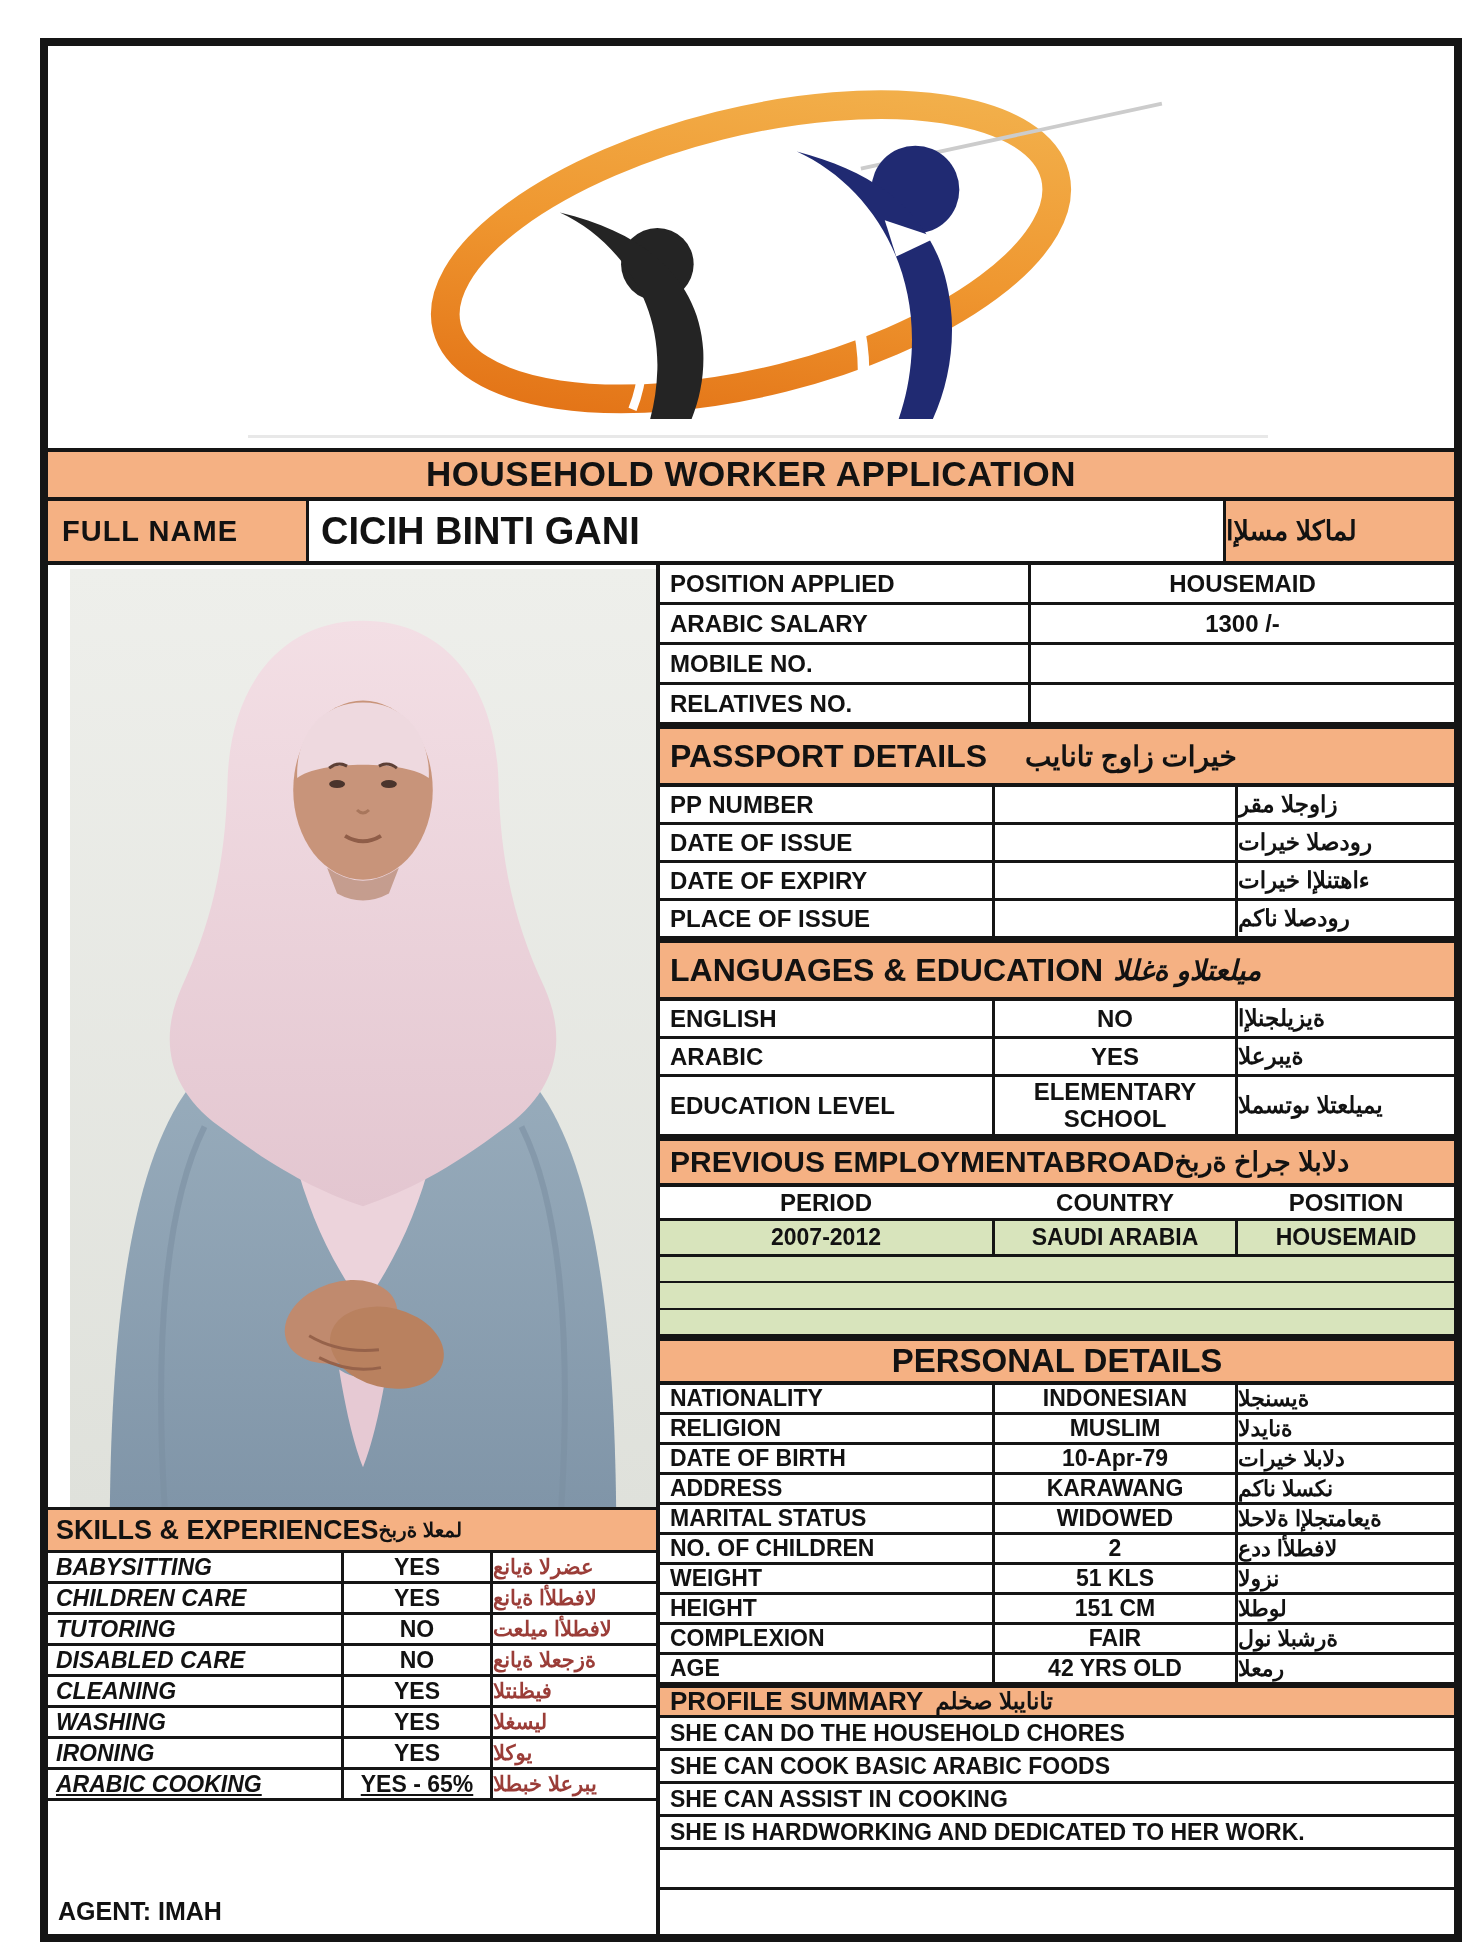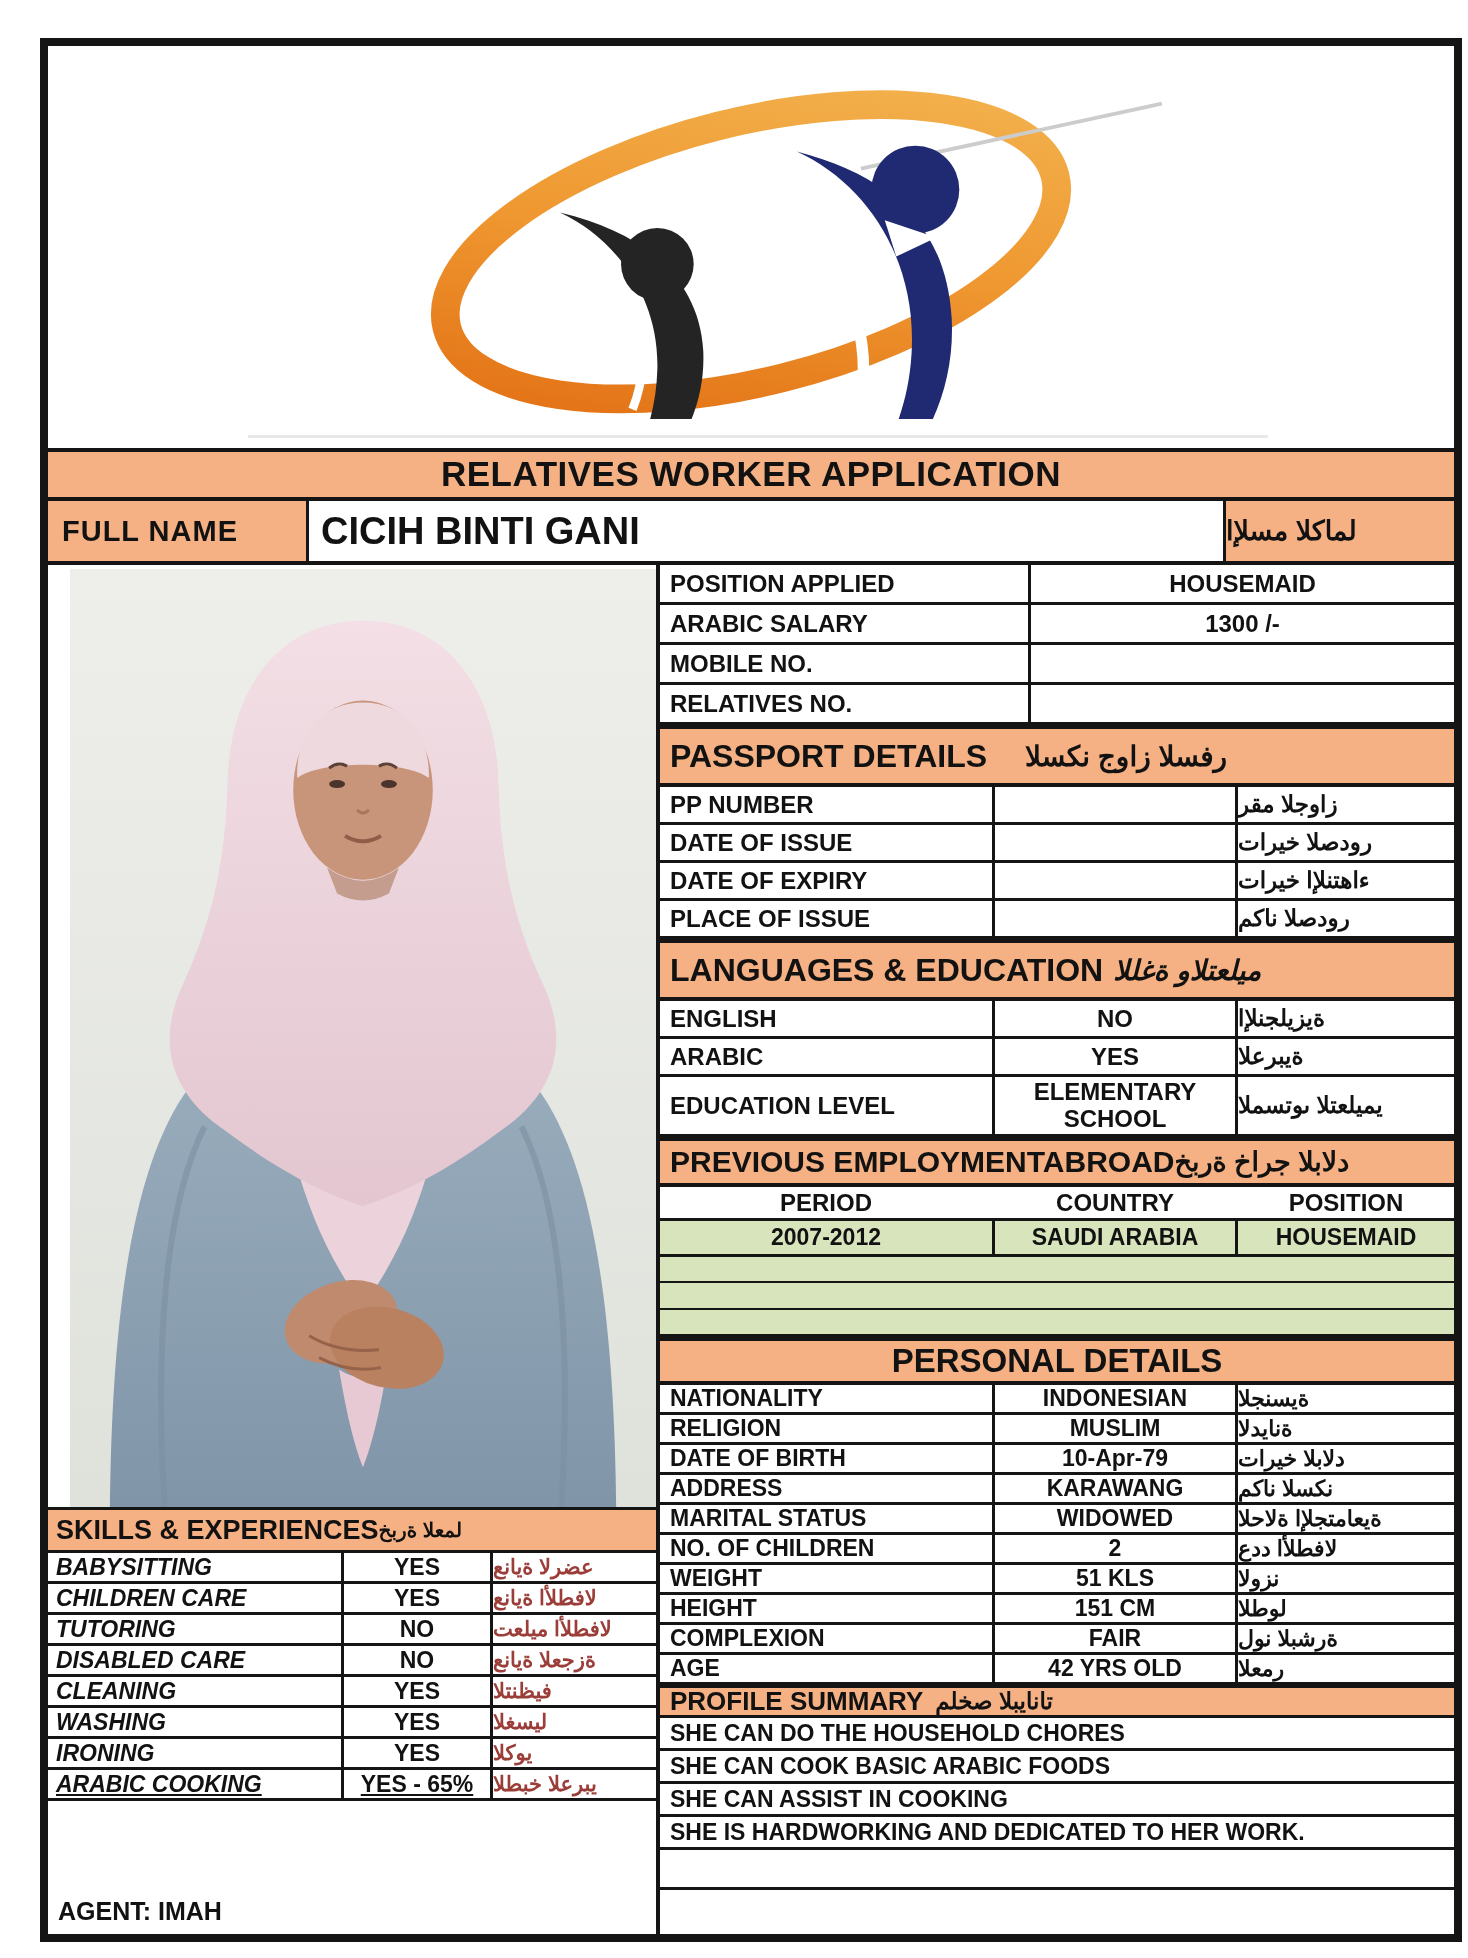--- a/index.html
+++ b/index.html
@@ -110,21 +110,21 @@
       <path d="M332,252 C340,288 338,320 326,350" stroke="#ffffff" stroke-width="9" fill="none"></path>
 
       <circle cx="622" cy="120" r="46" fill="#202a72"></circle>
       <path d="M498,80 C572,114 624,194 618,292 C612,390 554,458 500,490 C594,454 666,364 660,254 C654,160 598,106 498,80 Z" fill="#202a72"></path>
       <path d="M590,152 L644,170 L602,190 Z" fill="#ffffff"></path>
       <path d="M560,252 C572,298 570,344 552,384" stroke="#ffffff" stroke-width="12" fill="none"></path>
     </svg>
     <div class="logo-underline"></div>
   </div>
 
-  <div class="title-bar">RELATIVES WORKER APPLICATION</div>
+  <div class="title-bar">HOUSEHOLD WORKER APPLICATION</div>
 
   <div class="fullname-row">
     <div class="fn-label">FULL NAME</div>
     <div class="fn-value">CICIH BINTI GANI</div>
     <div class="fn-arabic" dir="rtl">لماكلا مسلإا</div>
   </div>
 
   <div class="main">
 
     <div class="left-col">
@@ -236,21 +236,21 @@
         <div class="lab">MOBILE NO.</div>
         <div class="val"></div>
       </div>
       <div class="row cols2 h40">
         <div class="lab">RELATIVES NO.</div>
         <div class="val"></div>
       </div>
 
       <div class="secbar bar-passport">
         <span>PASSPORT DETAILS</span>
-        <span class="ar" dir="rtl">رفسلا زاوج نكسلا</span>
+        <span class="ar" dir="rtl">خيرات زاوج تانايب</span>
       </div>
 
       <div class="row cols3 h38">
         <div class="lab">PP NUMBER</div>
         <div class="val"></div>
         <div class="arb" dir="rtl">زاوجلا مقر</div>
       </div>
       <div class="row cols3 h38">
         <div class="lab">DATE OF ISSUE</div>
         <div class="val"></div>

